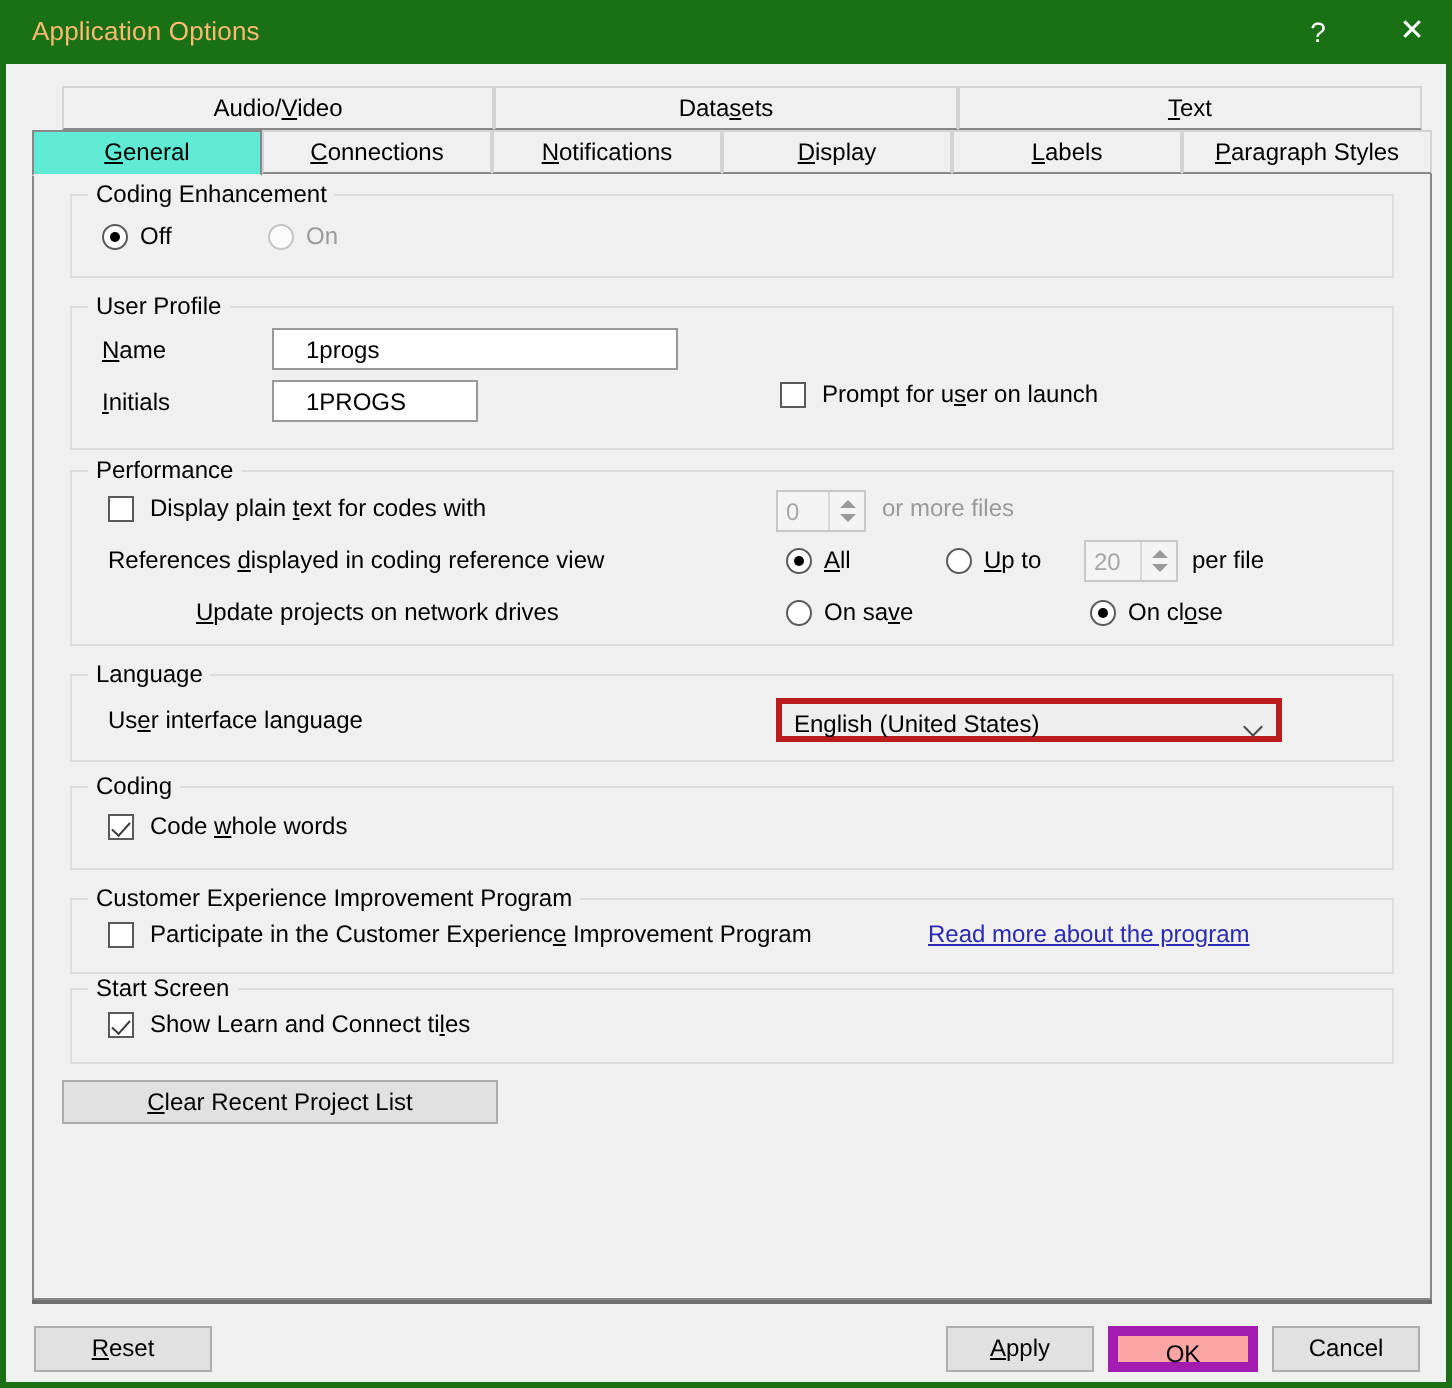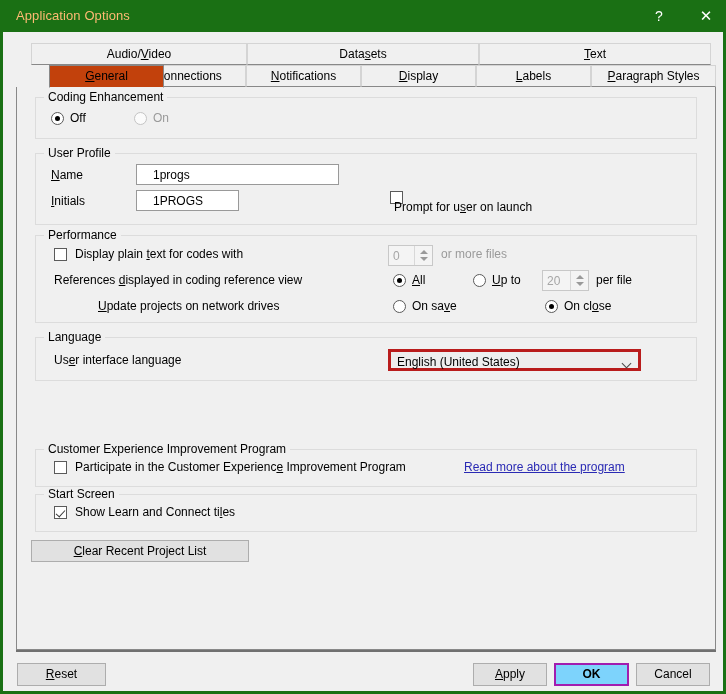--- a/index.html
+++ b/index.html
@@ -68,28 +68,27 @@
     border-bottom: 1px solid #888888;
     font-size: 12px;
     line-height: 20px;
     text-align: center;
     color: #000;
     white-space: nowrap;
     cursor: default;
     user-select: none;
   }
   .tab.sel {
-    background: #c2410c;
+    background: #5eead4;
     border-bottom: 1px solid #f0f0f0;
     border-left: 1px solid #888;
     border-right: 1px solid #888;
     border-top: 1px solid #888;
     height: 23px;
     z-index: 5;
-    margin-left: 33px;
   }
   .tab .ul { text-decoration: underline; }
 
   
   #panel {
     position: absolute; left: 13px; top: 87px;
     width: 700px; height: 563px;
     box-sizing: border-box;
     background: #f0f0f0;
     border: 1px solid #888888;
@@ -242,23 +241,22 @@
     background: #e1e1e1;
     font-family: "Liberation Sans", sans-serif;
     font-size: 12px;
     color: #000;
     text-align: center;
     cursor: default;
     user-select: none;
     white-space: nowrap;
   }
   .btn.focus {
-    border: 2px solid #a21caf;
-    background: #7dd3fc;
-    font-weight: bold;
+    border: 5px solid #a21caf;
+    background: #fca5a5;
   }
 
   
   .link {
     position: absolute;
     font-size: 12px;
     line-height: 16px;
     color: #2a2ab4;
     text-decoration: underline;
     cursor: pointer;
@@ -338,21 +336,21 @@
         <span class="ul">N</span>ame
       </div>
       <input class="tinput" style="left: 100px; top: 10px; width: 203px; height: 21px;" value="1progs">
 
       <div class="lbl" style="left:15px; top:39px;">
         <span class="ul">I</span>nitials
       </div>
       <input class="tinput" style="left: 100px; top: 36px; width: 103px; height: 21px;" value="1PROGS">
 
       <div class="cbox" style="left:354px; top:37px;"></div>
-      <div class="lbl" style="left:358px; top:35px;margin-top:10px;">
+      <div class="lbl" style="left:375px; top:35px;">
         Prompt for u<span class="ul">s</span>er on launch
       </div>
     </div>
 
     <div class="group" style="left:18px; top:148px; width:662px; height:88px;">
       <div class="group-title">Performance</div>
 
       <div class="cbox" style="left:18px; top:12px;"></div>
       <div class="lbl" style="left:39px; top:10px;">
         Display plain <span class="ul">t</span>ext for codes with
@@ -400,20 +398,28 @@
 
       <div class="lbl" style="left:18px; top:14px;">
         Us<span class="ul">e</span>r interface language
       </div>
       <div class="combo" style="left:352px; top:11px; width:253px;">
         <div class="cval">English (United States)</div>
         <div class="carrow"></div>
       </div>
     </div>
 
+    <div class="group" style="left:18px; top:306px; width:662px; height:42px;">
+      <div class="group-title">Coding</div>
+
+      <div class="cbox on" style="left:18px; top:13px;"></div>
+      <div class="lbl" style="left:39px; top:11px;">
+        Code <span class="ul">w</span>hole words
+      </div>
+    </div>
 
     <div class="group" style="left:18px; top:362px; width:662px; height:38px;">
       <div class="group-title">Customer Experience Improvement Program</div>
 
       <div class="cbox" style="left:18px; top:11px;"></div>
       <div class="lbl" style="left:39px; top:9px;">
         Participate in the Customer Experienc<span class="ul">e</span> Improvement Program
       </div>
       <div class="link" style="left:428px; top:9px;">Read more about the program</div>
     </div>

